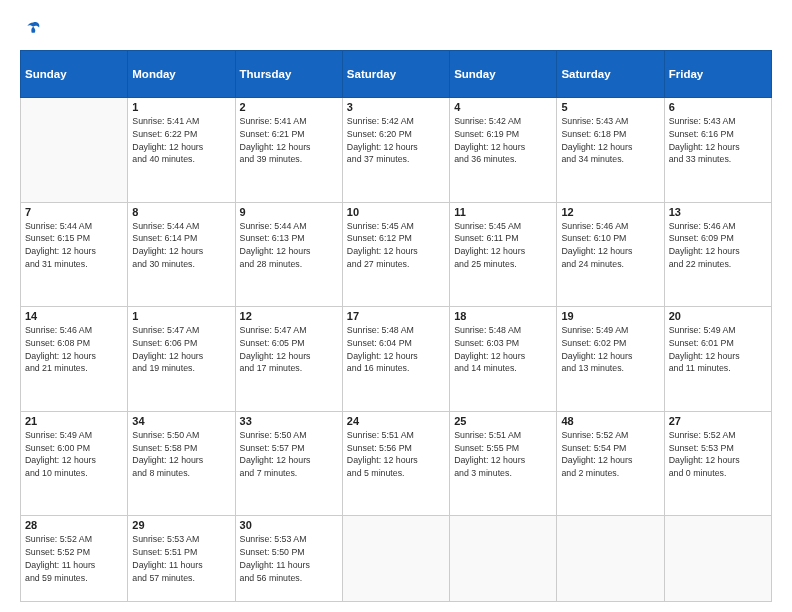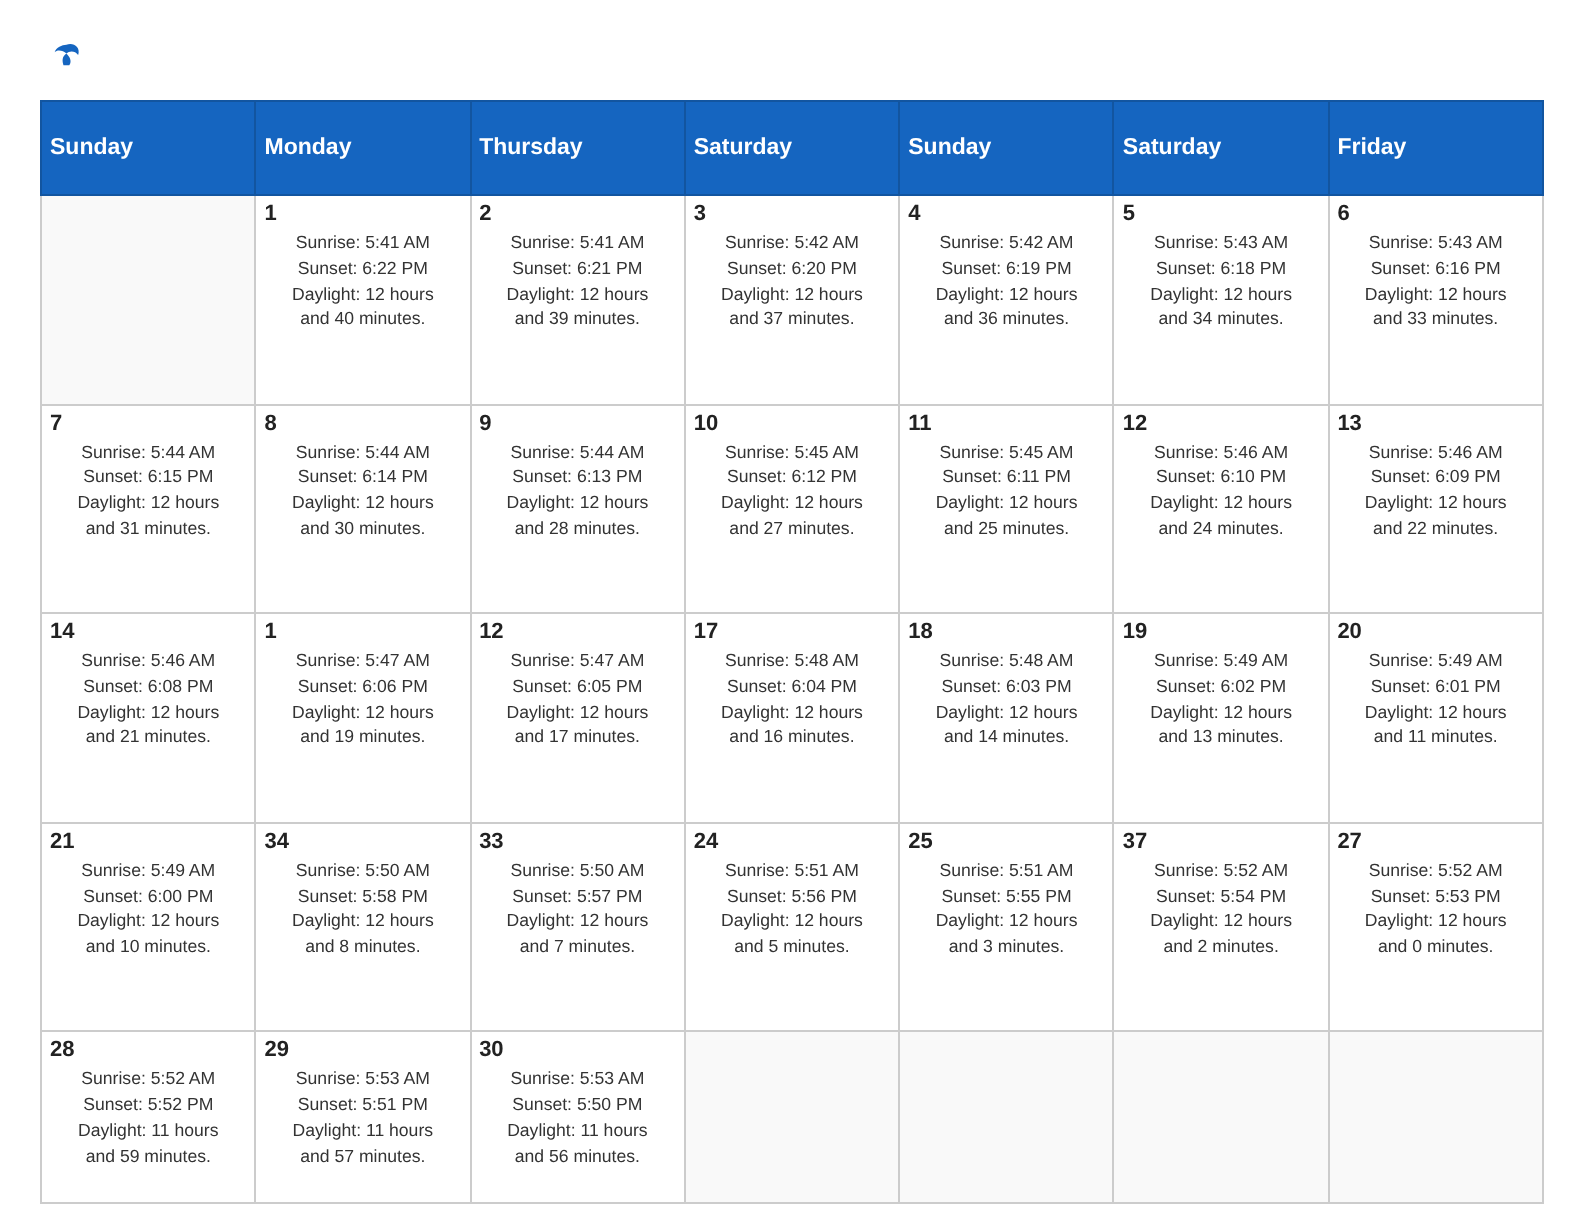--- a/index.html
+++ b/index.html
@@ -86,21 +86,20 @@
       font-size: 11px;
       font-weight: bold;
       color: #222;
       display: block;
       margin-bottom: 2px;
     }
     .day-info {
       font-size: 8.8px;
       color: #333;
       line-height: 1.45;
-      text-align: center;
     }
     .week-row td {
       height: 88px;
     }
     .last-row td {
       height: 72px;
     }
   </style>
 </head>
 <body>
@@ -238,21 +237,21 @@
           </td>
           <td>
             <span class="day-number">24</span>
             <div class="day-info">Sunrise: 5:51 AM<br>Sunset: 5:56 PM<br>Daylight: 12 hours<br>and 5 minutes.</div>
           </td>
           <td>
             <span class="day-number">25</span>
             <div class="day-info">Sunrise: 5:51 AM<br>Sunset: 5:55 PM<br>Daylight: 12 hours<br>and 3 minutes.</div>
           </td>
           <td>
-            <span class="day-number">37</span>
+            <span class="day-number">48</span>
             <div class="day-info">Sunrise: 5:52 AM<br>Sunset: 5:54 PM<br>Daylight: 12 hours<br>and 2 minutes.</div>
           </td>
           <td>
             <span class="day-number">27</span>
             <div class="day-info">Sunrise: 5:52 AM<br>Sunset: 5:53 PM<br>Daylight: 12 hours<br>and 0 minutes.</div>
           </td>
         </tr>
         <tr class="last-row">
           <td>
             <span class="day-number">28</span>

